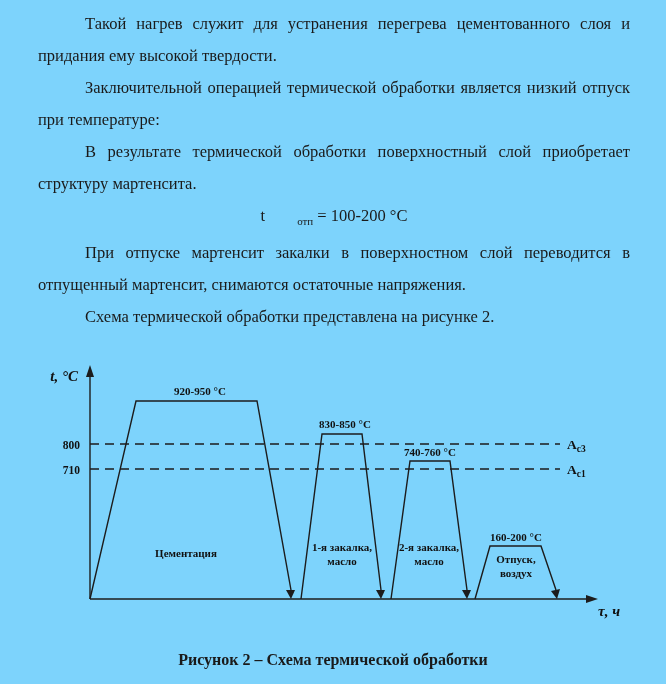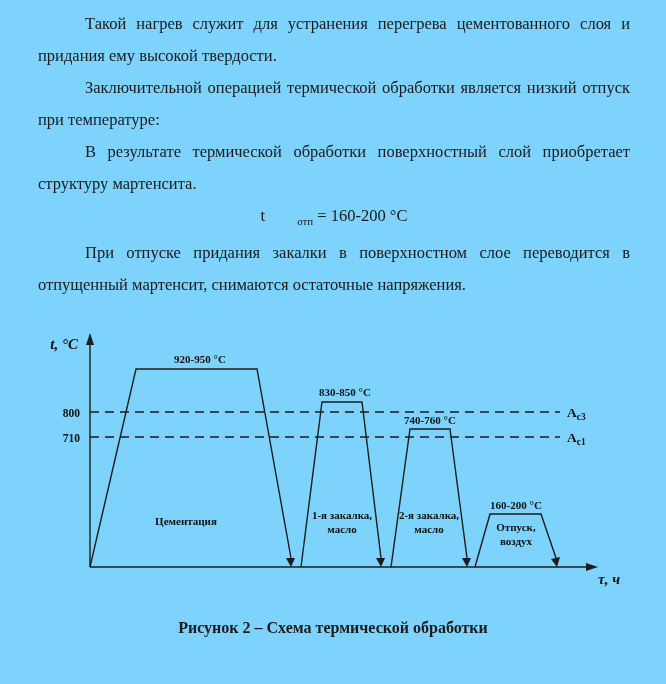--- a/index.html
+++ b/index.html
@@ -26,22 +26,23 @@
   .lbl-ac .sub { font-size: 9.5px; }
 </style>
 </head>
 <body>
 
 <div class="page">
   <div class="text-block">
     <p class="para indent">Такой нагрев служит для устранения перегрева цементованного слоя и придания ему высокой твердости.</p>
     <p class="para indent">Заключительной операцией термической обработки является низкий отпуск при температуре:</p>
     <p class="para indent">В результате термической обработки поверхностный слой приобретает структуру мартенсита.</p>
-    <p class="formula"><span>t</span><sub>отп</sub><span> = 160-200 °С</span></p>
-    <p class="para indent">При отпуске придания закалки в поверхностном слое переводится в отпущенный мартенсит, снимаются остаточные напряжения.</p>
+    <p class="formula"><span>t</span><sub>отп</sub><span> = 100-200 °С</span></p>
+    <p class="para indent">При отпуске мартенсит закалки в поверхностном слой переводится в отпущенный мартенсит, снимаются остаточные напряжения.</p>
+    <p class="para indent">Схема термической обработки представлена на рисунке 2.</p>
   </div>
 
   <figure class="figure">
     <svg width="666" height="262" viewBox="0 0 666 262">
 
       <line class="stroke" x1="90" y1="238" x2="90" y2="13"></line>
       <polygon class="arrow" points="90,4 86,16 94,16"></polygon>
       <line class="stroke" x1="90" y1="238" x2="590" y2="238"></line>
       <polygon class="arrow" points="598,238 586,234 586,242"></polygon>
       <text class="lbl-axis" x="78" y="20" text-anchor="end">t, °С</text>

